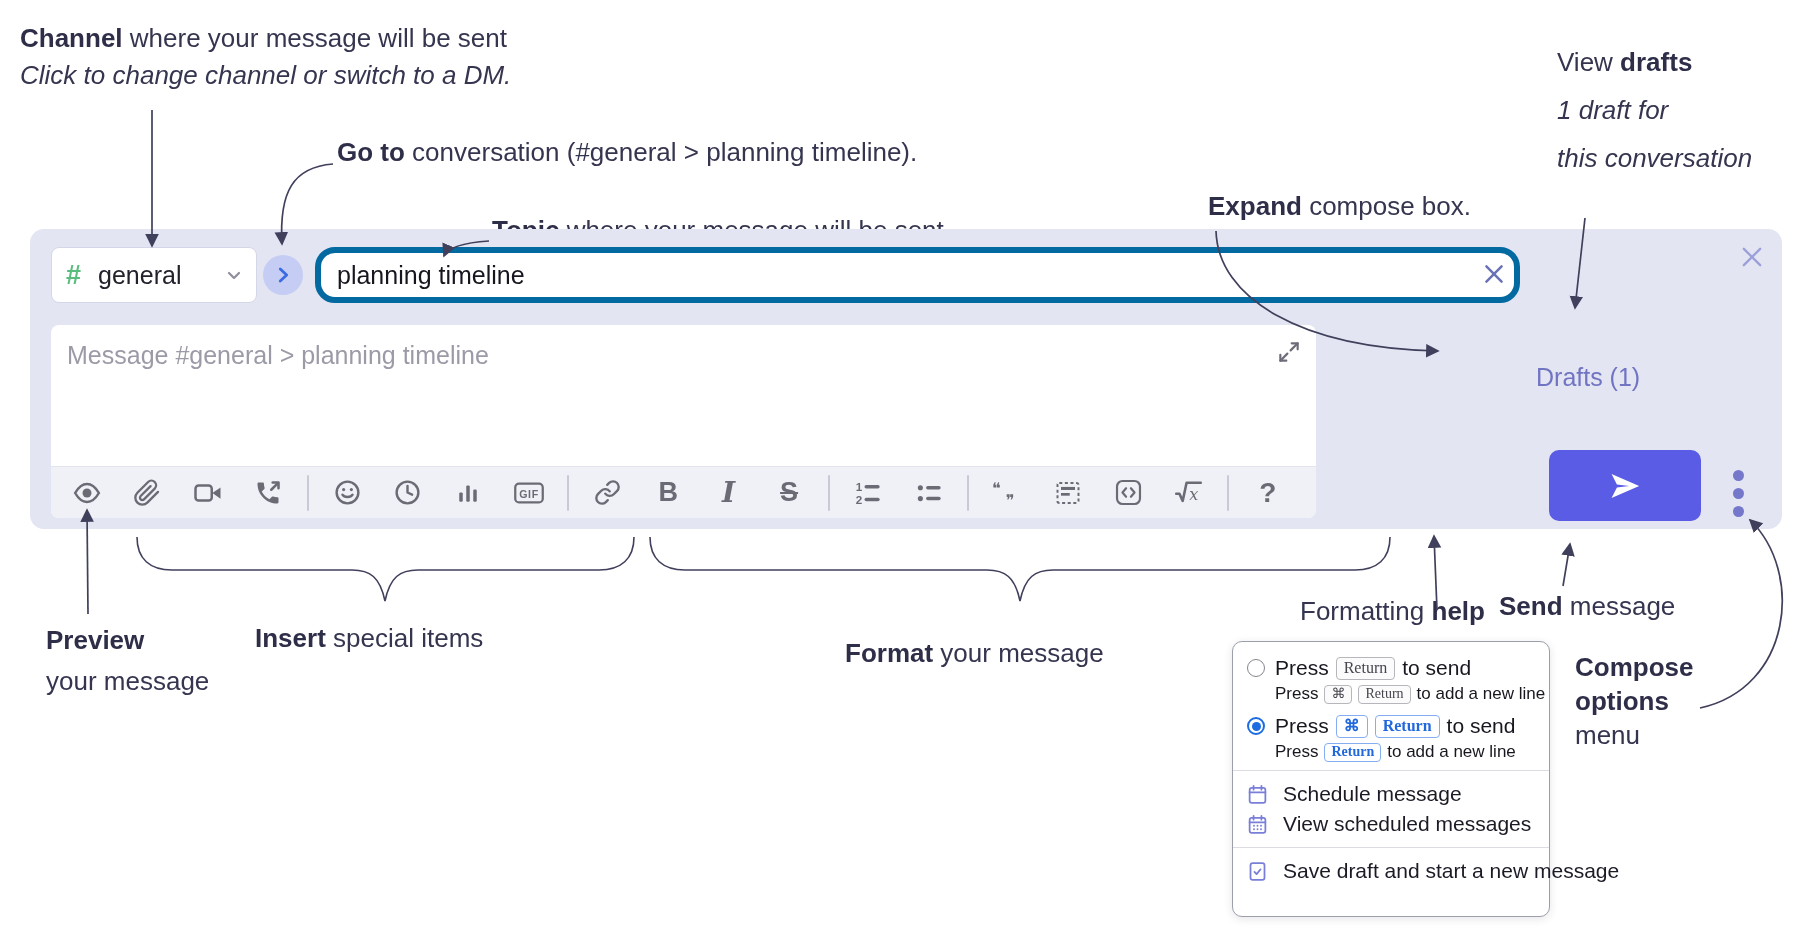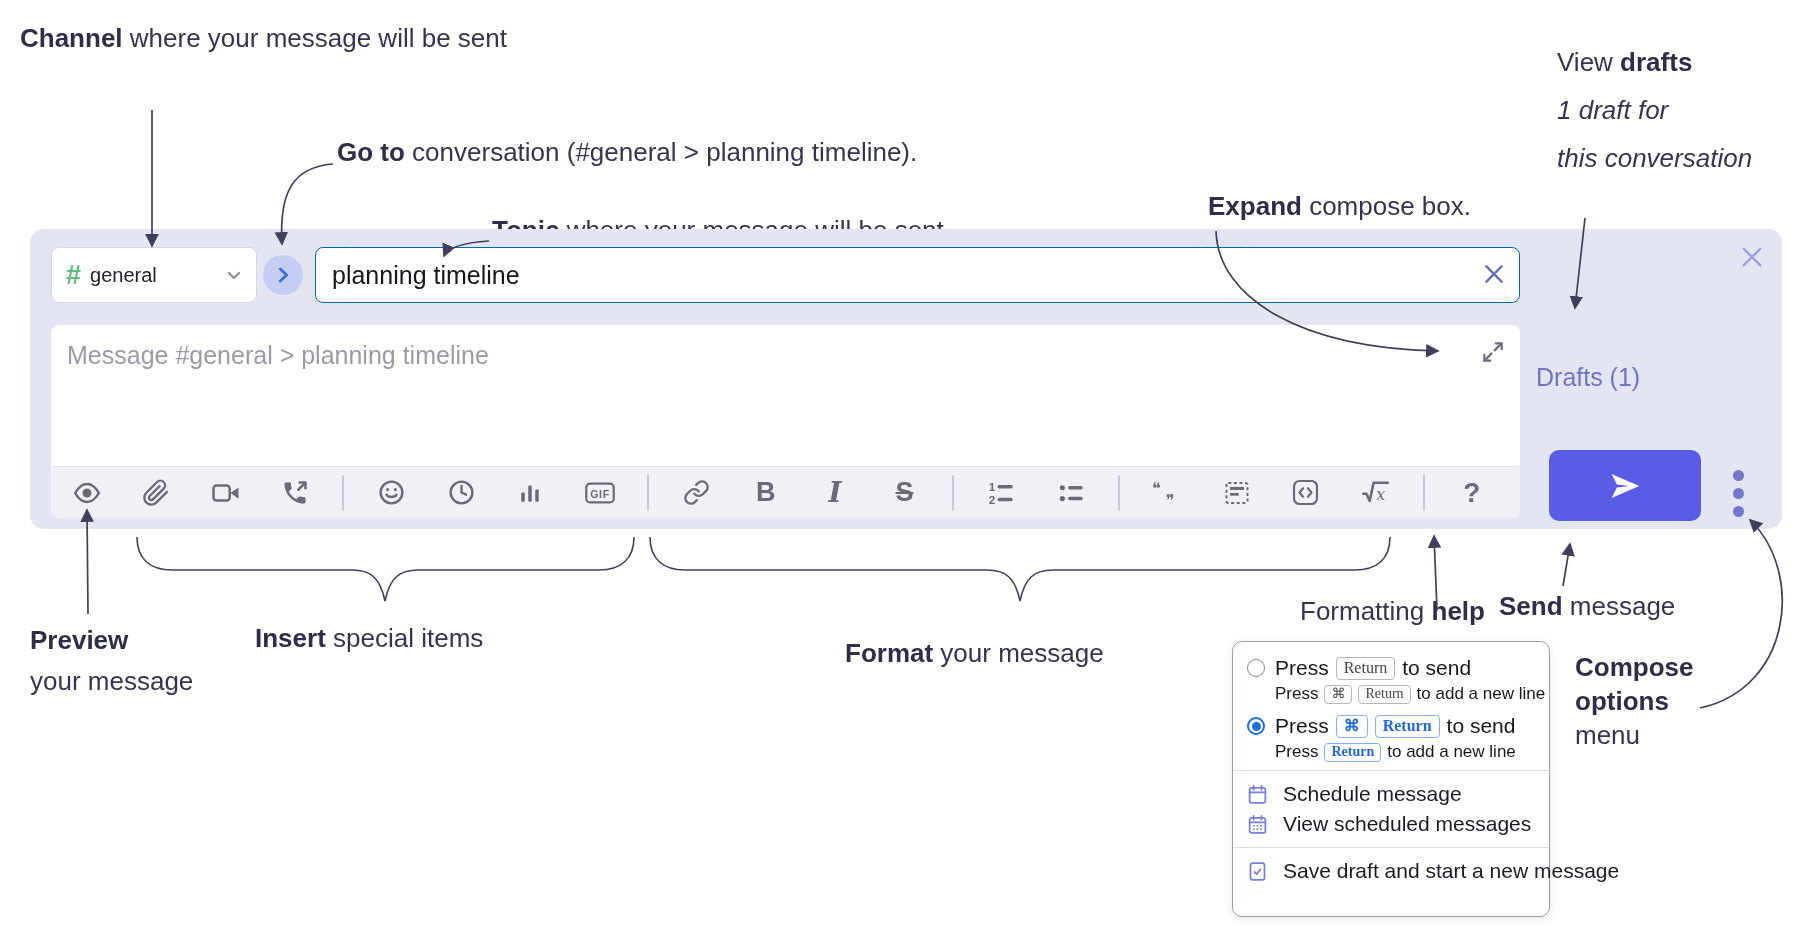--- a/index.html
+++ b/index.html
@@ -11,34 +11,34 @@
   .note b{font-weight:700;color:#2e2e49;}
   .note .it{font-style:italic;}
 
   
   .compose-box{position:absolute;left:30px;top:229px;width:1752px;height:300px;
                background:#e3e5f2;border-radius:14px;}
   .channel-selector{position:absolute;left:21px;top:18px;width:206px;height:56px;background:#fff;
                     border:1px solid #d4d7e7;border-radius:8px;display:flex;align-items:center;
                     padding:0 12px 0 14px;box-sizing:border-box;cursor:pointer;}
   .hash{color:#58bd7d;font-weight:700;font-size:27px;margin-right:9px;}
-  .ch-label{font-size:20px;color:#22222d;}
+  .ch-label{font-size:25px;color:#22222d;margin-left:8px;}
   .chev-down{margin-left:auto;}
   .nav-circle{position:absolute;left:233px;top:26px;width:40px;height:40px;border-radius:50%;
               background:#c5cdf4;border:none;display:flex;align-items:center;justify-content:center;
               padding:0;cursor:pointer;}
   .topic-wrap{position:absolute;left:285px;top:18px;width:1205px;height:56px;}
-  .topic-input{width:100%;height:100%;box-sizing:border-box;background:#fff;border:1px solid #0369a1;
-               border-radius:8px;font-family:"Liberation Sans",sans-serif;font-size:25px;color:#16161f;
+  .topic-input{width:100%;height:100%;box-sizing:border-box;background:#fff;border:6px solid #0369a1;
+               border-radius:20px;font-family:"Liberation Sans",sans-serif;font-size:25px;color:#16161f;
                padding:0 56px 0 16px;outline:none;}
   .topic-clear{position:absolute;right:12px;top:14px;width:28px;height:28px;border:none;background:transparent;
                padding:0;cursor:pointer;}
   .box-close{position:absolute;right:16px;top:14px;width:28px;height:28px;border:none;background:transparent;
              padding:0;cursor:pointer;}
-  .message-card{position:absolute;left:21px;top:96px;width:1469px;height:193px;background:#fff;
+  .message-card{position:absolute;left:21px;top:96px;width:1265px;height:193px;background:#fff;
                 border-radius:8px;}
   .msg{display:block;width:100%;height:141px;box-sizing:border-box;border:none;resize:none;outline:none;
        background:transparent;font-family:"Liberation Sans",sans-serif;font-size:25px;color:#16161f;
        padding:16px 44px 0 16px;border-radius:8px 8px 0 0;}
   .msg::placeholder{color:#9b9ba7;}
   .expand{position:absolute;right:14px;top:14px;width:26px;height:26px;border:none;background:transparent;
           padding:0;cursor:pointer;}
   .toolbar{position:absolute;left:0;bottom:0;width:100%;height:52px;background:#f0f1f6;
            border-top:1px solid #e3e4ee;border-radius:0 0 8px 8px;display:flex;align-items:center;
            justify-content:space-between;padding:0 26px 0 14px;box-sizing:border-box;}
@@ -81,41 +81,42 @@
   
   .overlay{position:absolute;left:0;top:0;width:1814px;height:944px;pointer-events:none;z-index:60;}
 </style>
 </head>
 <body>
 
 <div class="canvas">
 
   <div class="note" style="left:20px;top:20px;">
     <div><b>Channel</b><span> where your message will be sent</span></div>
+    <div class="it">Click to change channel or switch to a DM.</div>
   </div>
 
   <div class="note" style="left:337px;top:134px;">
     <b>Go to</b><span> conversation (#general &gt; planning timeline).</span>
   </div>
 
   <div class="note" style="left:492px;top:212px;">
     <b>Topic</b><span> where your message will be sent</span>
   </div>
 
   <div class="note" style="left:1208px;top:188px;">
     <b>Expand</b><span> compose box.</span>
   </div>
 
   <div class="note" style="left:1557px;top:38px;line-height:48px;">
     <div><span>View </span><b>drafts</b></div>
     <div class="it">1 draft for</div>
     <div class="it">this conversation</div>
   </div>
 
-  <div class="note" style="left:30px;top:620px;line-height:41px;">
+  <div class="note" style="left:46px;top:620px;line-height:41px;">
     <div><b>Preview</b></div>
     <div>your message</div>
   </div>
 
   <div class="note" style="left:255px;top:620px;">
     <b>Insert</b><span> special items</span>
   </div>
 
   <div class="note" style="left:845px;top:635px;">
     <b>Format</b><span> your message</span>

